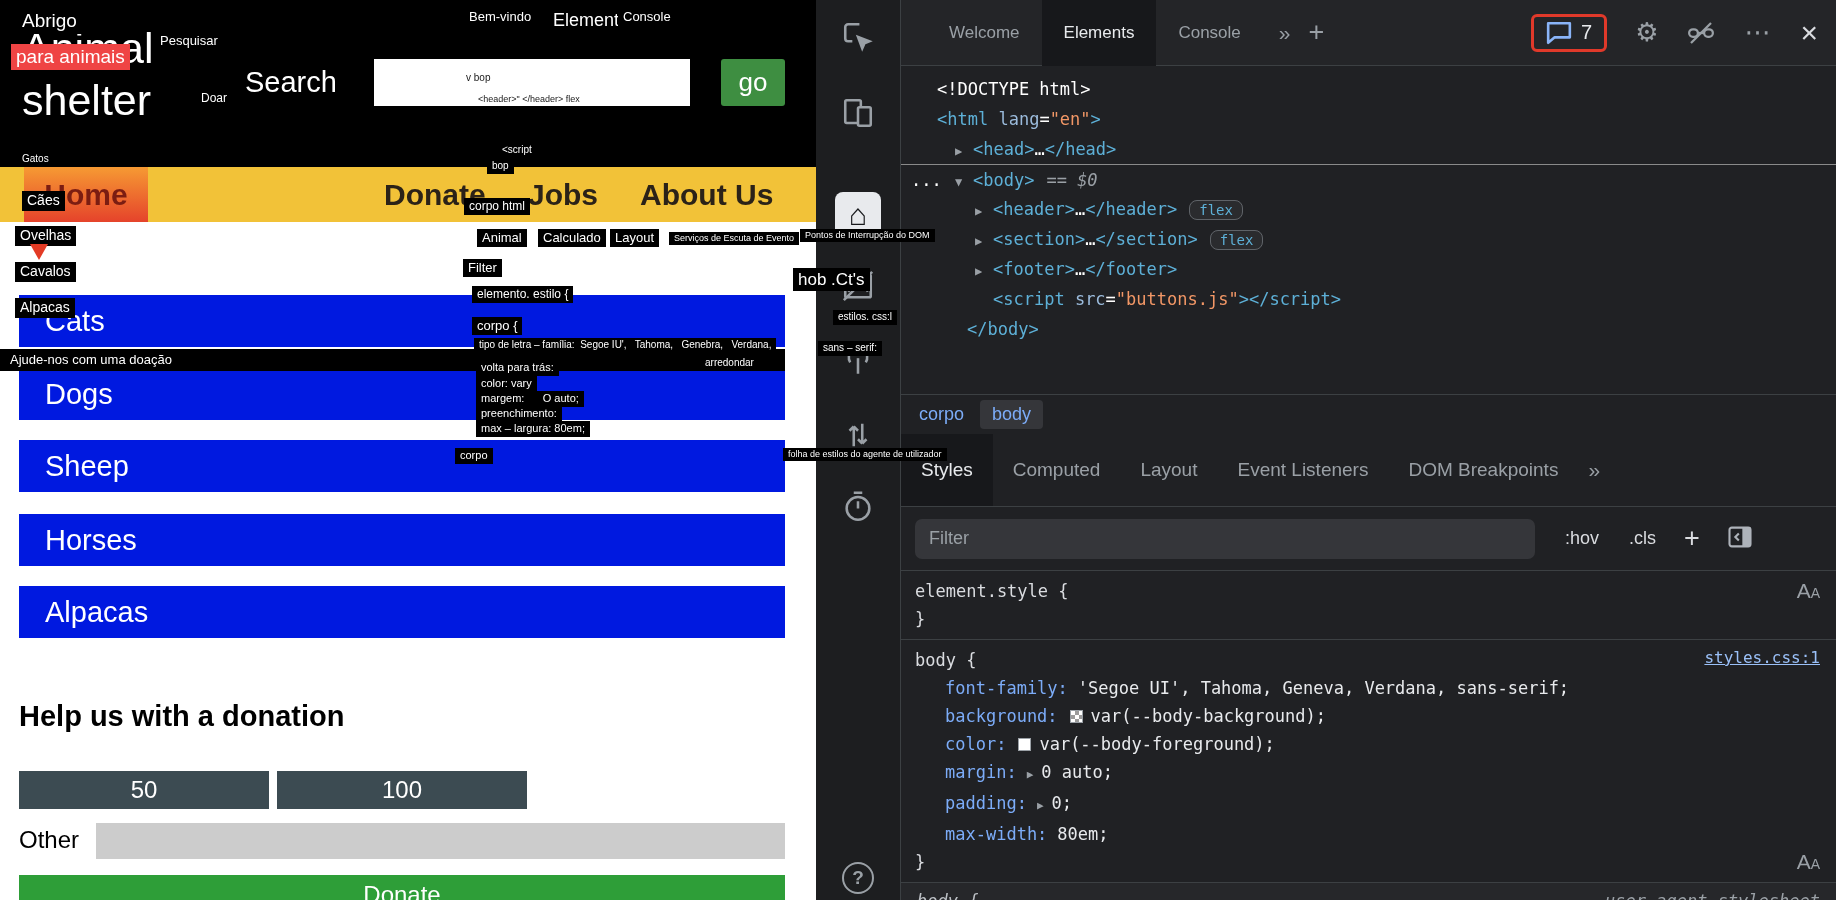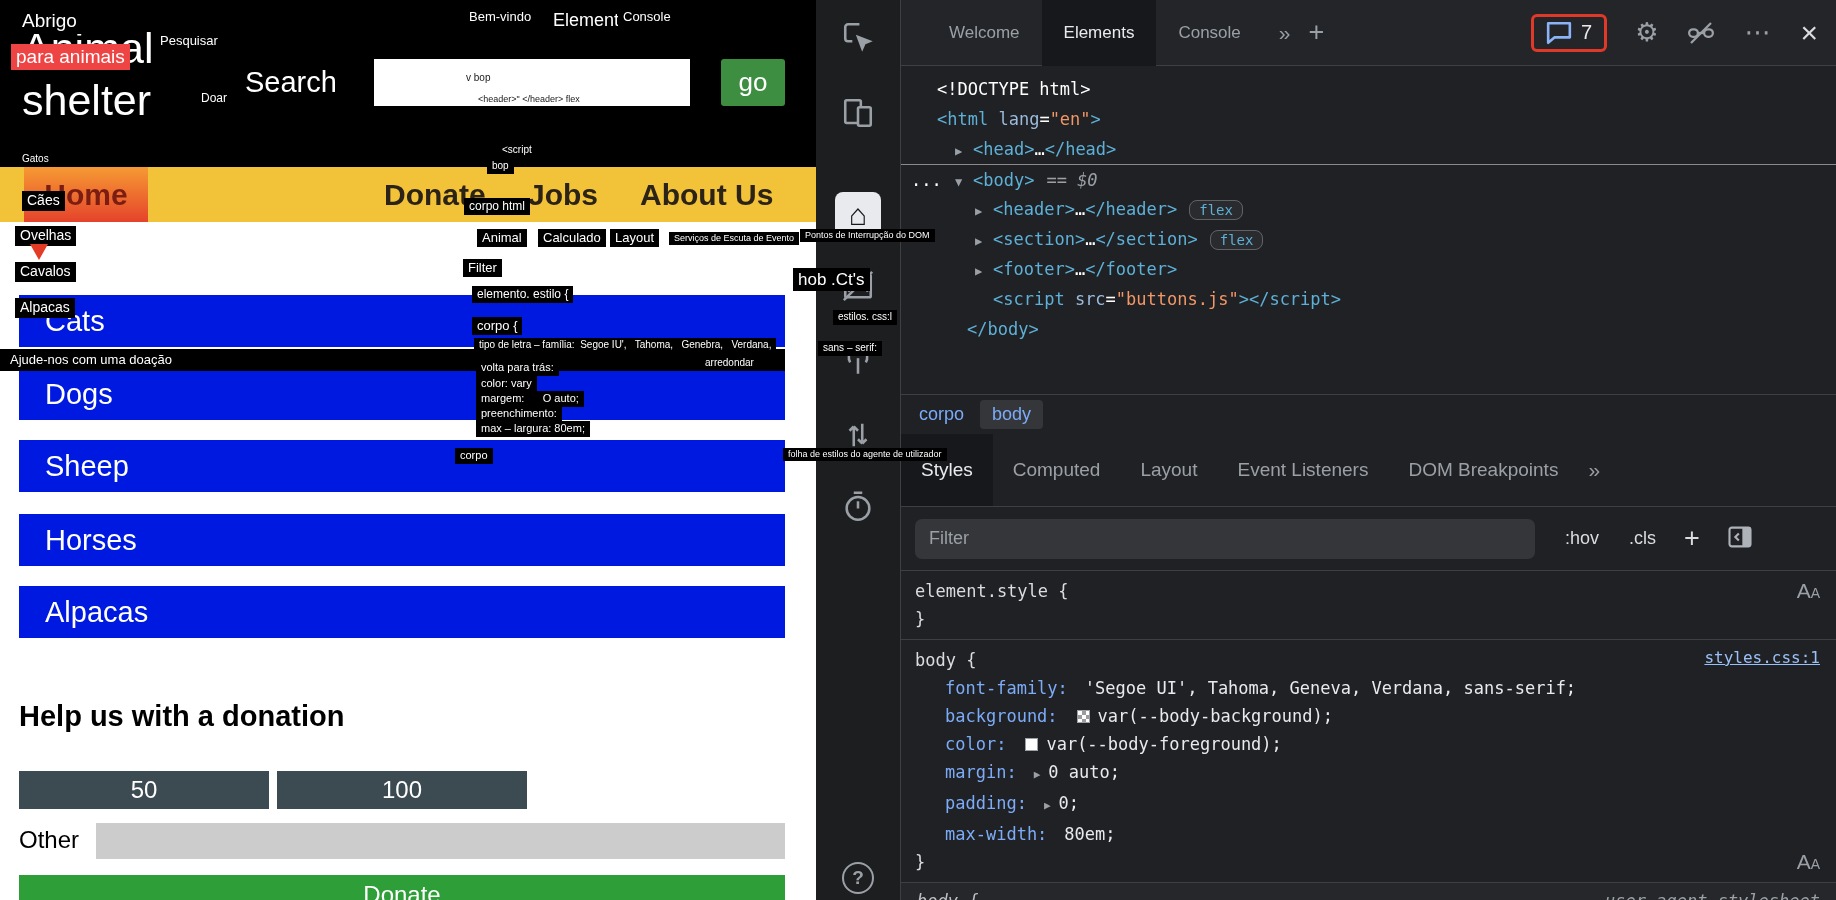--- a/index.html
+++ b/index.html
@@ -71,21 +71,21 @@
   .filter-input{width:620px;height:40px;background:#35363a;border:none;outline:none;border-radius:7px;color:#e8eaed;padding:0 14px;font-size:18px;font-family:"Liberation Sans",sans-serif}
   .filter-input::placeholder{color:#9aa0a6}
   .hovcls{color:#dadce0;font-size:18px;margin-left:30px}
   .plusbig{color:#dadce0;font-size:27px;margin-left:28px}
   .dock-icon{margin-left:26px}
 
   .dt-styles{flex:1;font-family:"DejaVu Sans Mono",monospace;font-size:17px;color:#dadce0;overflow:hidden}
   .sec{border-bottom:1px solid #3c4043;padding:6px 14px;position:relative}
   .sline{line-height:28px;white-space:pre}
   .prop{padding-left:30px}
-  .pname{color:#7cacf8;margin-right:17px}
+  .pname{color:#7cacf8;margin-right:10px}
   .pval{color:#e8eaed}
   .selector{color:#dadce0}
   .brace{color:#dadce0}
   .css-link{position:absolute;right:16px;top:8px;color:#9ac0f8;text-decoration:underline;font-size:16px}
   .aa-icon{position:absolute;right:16px;color:#9aa0a6;font-family:"Liberation Sans",sans-serif}
   .aa-top{top:8px}.aa-bottom{bottom:8px}
   .aa-icon .big{font-size:21px}.aa-icon .small{font-size:14px}
   .swatch{width:13px;height:13px;display:inline-block;margin:0 8px -1px 2px;border:1px solid #9aa0a6}
   .swatch.checker{background:repeating-conic-gradient(#9b9b9b 0 25%, #fff 0 50%) 0 0 / 8px 8px}
   .swatch.white{background:#fff}

